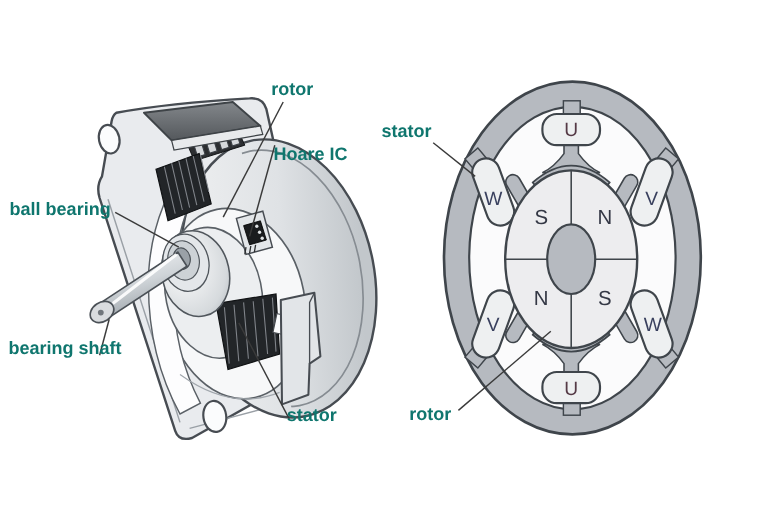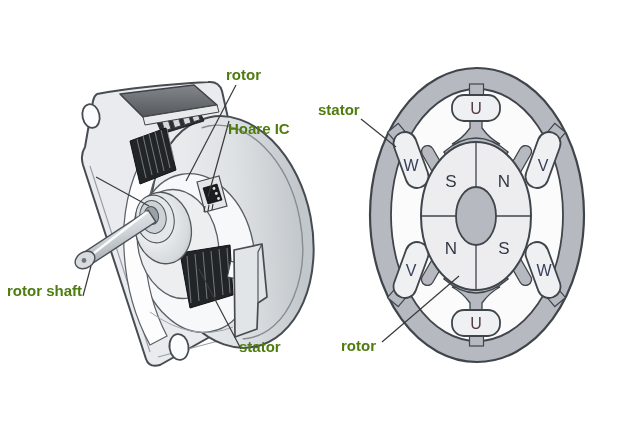--- a/index.html
+++ b/index.html
@@ -3,21 +3,21 @@
 <meta charset="utf-8">
 <style>
   html,body{margin:0;padding:0;background:#ffffff;}
   .canvas{
     position:relative;width:640px;height:443px;background:#ffffff;
     font-family:"Liberation Sans",sans-serif;overflow:hidden;
   }
   .art{position:absolute;left:0;top:0;}
   .lbl{
     position:absolute;font-weight:700;font-size:15px;line-height:17px;
-    color:#4d7c0f;white-space:nowrap;
+    color:#0f766e;white-space:nowrap;
   }
   .ph{font-family:"Liberation Sans",sans-serif;font-size:16px;font-weight:400;}
   .pole{font-family:"Liberation Sans",sans-serif;font-size:17px;font-weight:400;}
 </style>
 </head>
 <body>
 
 <div class="canvas">
 
   <svg class="art" width="640" height="443" viewBox="0 0 640 443">
@@ -175,18 +175,19 @@
       <path d="M96,177 L149,206"></path>
       <path d="M83,296 L91,266"></path>
       <path d="M241,349 L199,269"></path>
       <path d="M361,119 L396,147"></path>
       <path d="M382,342 L459,276"></path>
     </g>
   </svg>
 
   <div class="lbl" style="left:226px;top:66px">rotor</div>
   <div class="lbl" style="left:228px;top:120px">Hoare IC</div>
-  <div class="lbl" style="left:7px;top:282px">rotor shaft</div>
+  <div class="lbl" style="left:8px;top:166px">ball bearing</div>
+  <div class="lbl" style="left:7px;top:282px">bearing shaft</div>
   <div class="lbl" style="left:239px;top:338px">stator</div>
   <div class="lbl" style="left:318px;top:101px">stator</div>
   <div class="lbl" style="left:341px;top:337px">rotor</div>
 
 </div>
 
 </body></html>

